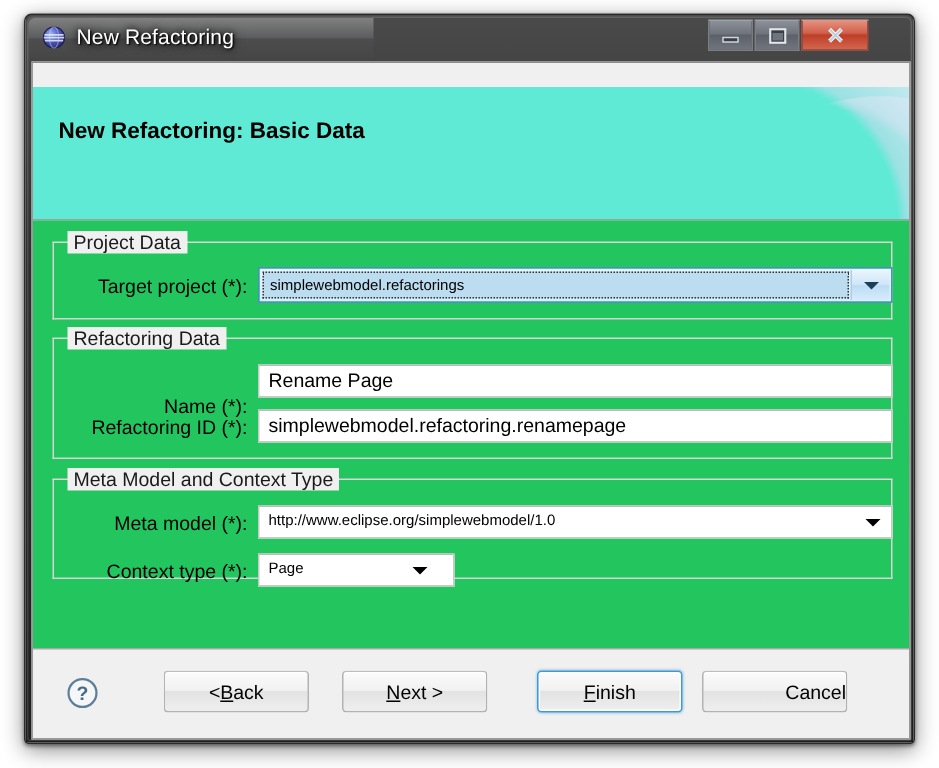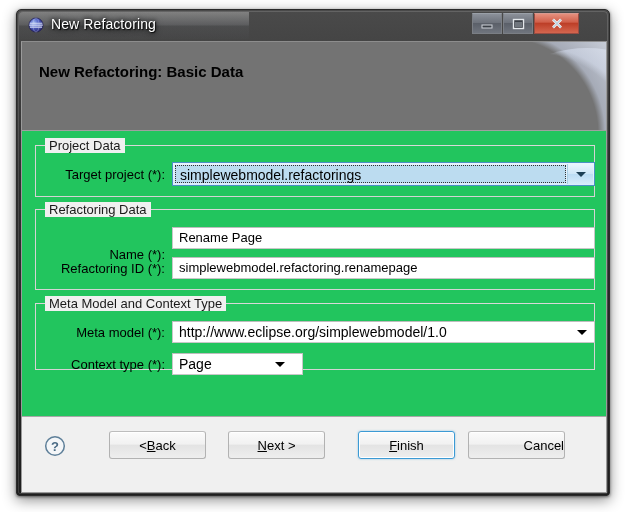--- a/index.html
+++ b/index.html
@@ -109,23 +109,24 @@
     border: 1px solid #9a9a9a;
     border-top-color: #8d8d8d;
     box-sizing: border-box;
     overflow: hidden;
   }
 
   
   #banner {
     position: relative;
     height: 88px;
-    background: #737373;
+    background: #5eead4;
     border-bottom: 1px solid #a0a0a0;
     overflow: hidden;
+    margin-top: 16px;
   }
   #banner-title {
     position: absolute;
     left: 17px;
     top: 21px;
     font-size: 15px;
     font-weight: bold;
     color: #000000;
   }
   #banner-art {
@@ -197,21 +198,21 @@
     overflow: hidden;
   }
 
   .combo {
     position: absolute;
     box-sizing: border-box;
     height: 22px;
     background: #ffffff;
     border: 1px solid #c8c8c8;
     border-top-color: #bdbdbd;
-    font-size: 14px;
+    font-size: 10px;
     color: #000000;
     line-height: 20px;
     white-space: nowrap;
     overflow: hidden;
   }
   .combo .combo-text {
     position: absolute;
     left: 6px;
     top: 0;
     line-height: 20px;

